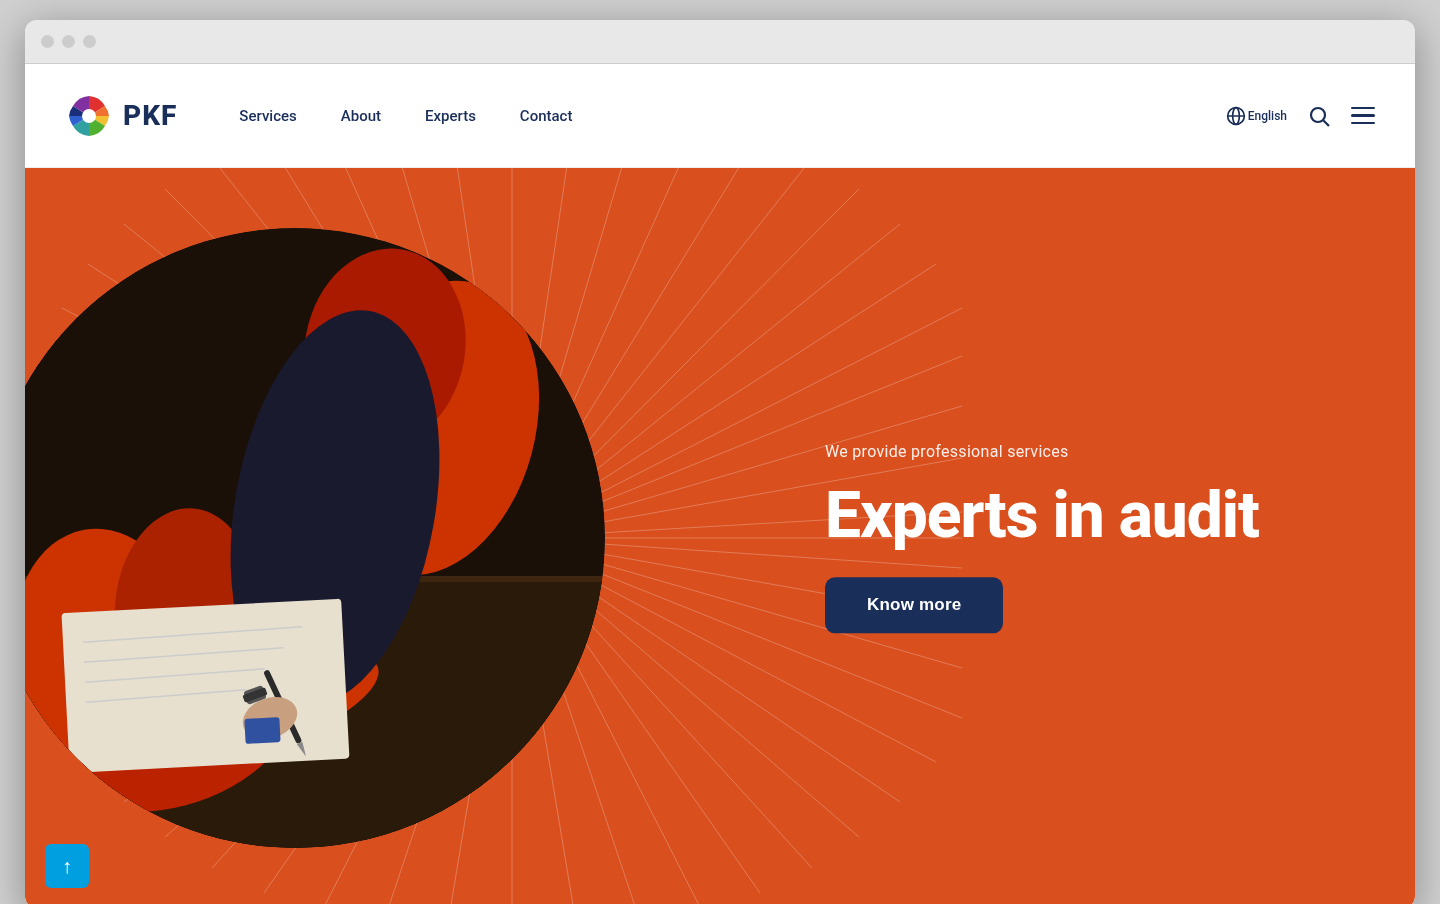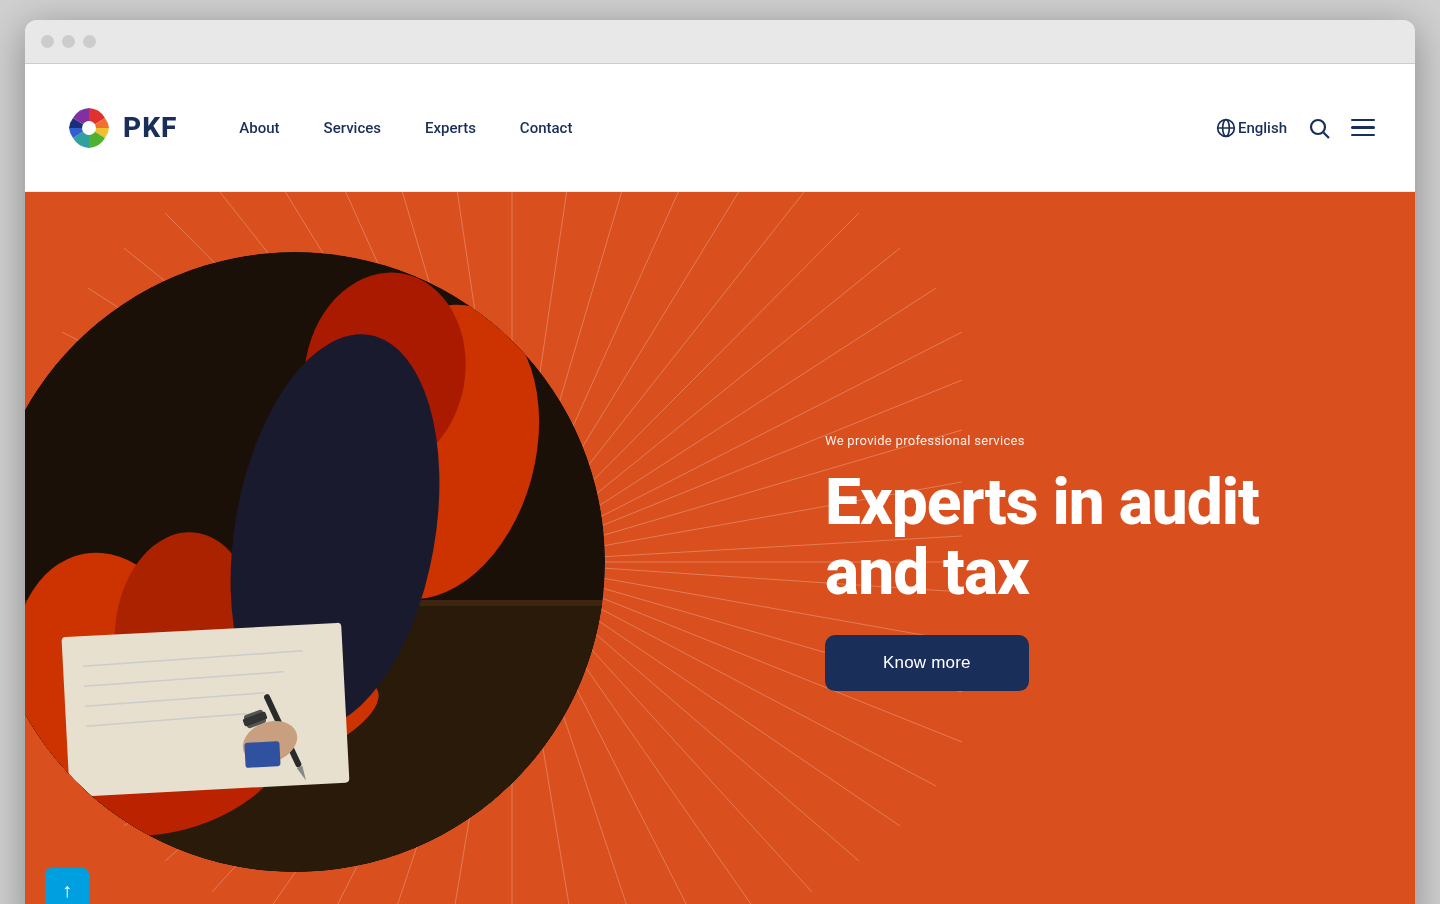--- a/index.html
+++ b/index.html
@@ -44,21 +44,21 @@
     
     .site-wrapper {
       background: #fff;
       border-radius: 0 0 10px 10px;
       overflow: hidden;
     }
 
     
     .site-header {
       background: #ffffff;
-      height: 128px;
+      height: 104px;
       display: flex;
       align-items: center;
       padding: 0 40px;
       border-bottom: 1px solid #eee;
       position: relative;
       z-index: 10;
     }
 
     .logo-area {
       display: flex;
@@ -105,21 +105,21 @@
       display: flex;
       align-items: center;
       gap: 20px;
       margin-left: auto;
     }
 
     .lang-selector {
       display: flex;
       align-items: center;
       gap: 2px;
-      font-size: 15px;
+      font-size: 12px;
       font-weight: 500;
       color: #1a2e5a;
       cursor: pointer;
     }
 
     .globe-icon {
       width: 20px;
       height: 20px;
     }
 
@@ -232,43 +232,43 @@
       position: absolute;
       right: 40px;
       top: 50%;
       transform: translateY(-50%);
       width: 550px;
       z-index: 4;
       color: #fff;
     }
 
     .hero-subtitle {
-      font-size: 13px;
+      font-size: 16px;
       font-weight: 400;
       opacity: 0.9;
       margin-bottom: 20px;
       letter-spacing: 0.3px;
     }
 
     .hero-title {
       font-size: 64px;
       font-weight: 800;
       line-height: 1.1;
       margin-bottom: 26px;
       letter-spacing: -1px;
     }
 
     .hero-cta {
       display: inline-block;
       background: #1a2e5a;
       color: #fff;
-      padding: 18px 58px;
+      padding: 18px 42px;
       border-radius: 10px;
       font-size: 17px;
-      font-weight: 400;
+      font-weight: 700;
       cursor: pointer;
       border: none;
       letter-spacing: 0.2px;
     }
 
     
     .scroll-top {
       position: absolute;
       bottom: 20px;
       left: 20px;
@@ -334,22 +334,22 @@
 
           <path d="M24 24 L8 14 A20 20 0 0 1 24 4 Z" fill="#8030a0"></path>
 
           <circle cx="24" cy="24" r="7" fill="white"></circle>
         </svg>
         <span class="logo-text">PKF</span>
       </a>
 
       <nav>
         <ul class="nav-menu">
+          <li class="nav-item">Services</li>
           <li class="nav-item">About</li>
-          <li class="nav-item">Services</li>
           <li class="nav-item">Experts</li>
           <li class="nav-item">Contact</li>
         </ul>
       </nav>
 
       <div class="nav-right">
         <div class="lang-selector">
           <svg class="globe-icon" viewBox="0 0 24 24" fill="none" stroke="#1a2e5a" stroke-width="2">
             <circle cx="12" cy="12" r="10"></circle>
             <ellipse cx="12" cy="12" rx="4" ry="10"></ellipse>
@@ -478,21 +478,20 @@
 
             <rect x="260" y="490" width="35" height="25" fill="#3050a0" rx="3" transform="rotate(-3,277,503)"></rect>
           </svg>
         </div>
       </div>
 
       <div class="hero-text">
         <p class="hero-subtitle">We provide professional services</p>
         <h1 class="hero-title">
           <span>Experts in audit</span><br>
-          <span>and tax</span>
         </h1>
         <button class="hero-cta">Know more</button>
       </div>
 
       <div class="scroll-top">
         <span class="scroll-top-arrow">↑</span>
       </div>
 
     </section>
 

